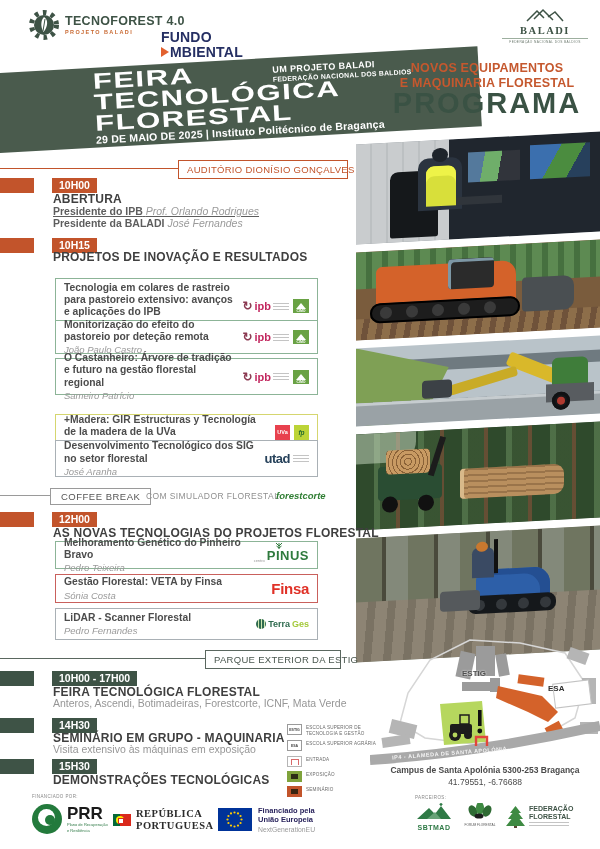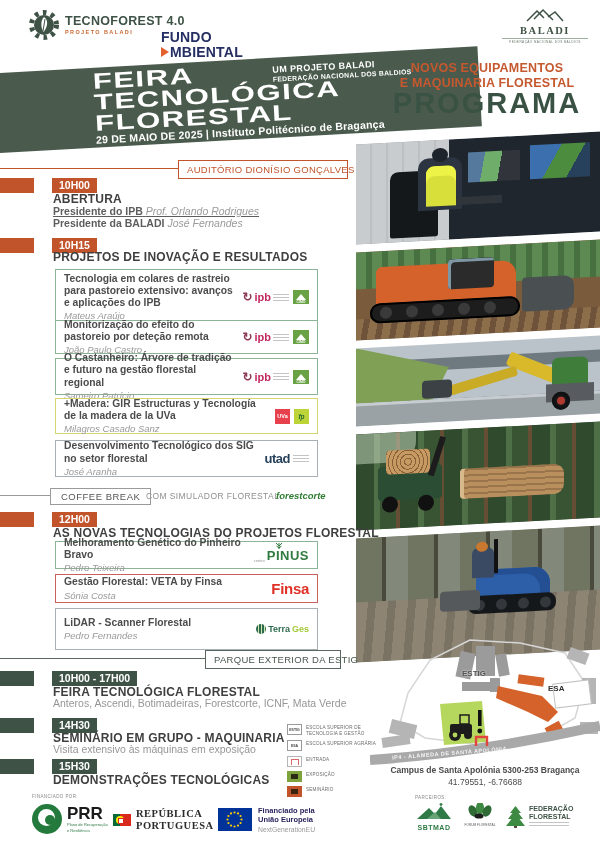--- a/index.html
+++ b/index.html
@@ -236,21 +236,21 @@
   </div>
   <div class="sp-line" style="top:217px;">
     <b>Presidente da BALADI</b>
     <i>José Fernandes</i>
   </div>
 
   <div class="bar orange-bg" style="top:238px;"></div>
   <div class="badge orange-bg" style="top:238px;">10H15</div>
   <div class="sec-title" style="top:250px;">PROJETOS DE INOVAÇÃO E RESULTADOS</div>
 
-  <div class="pbox b-green" style="top:269px;height:56px;">
+  <div class="pbox b-green" style="top:278px;height:56px;">
     <div class="txt">
         <div class="ptitle">Tecnologia em colares de rastreio para pastoreio extensivo: avanços e aplicações do IPB</div>
       <div class="pspeaker">Mateus Araújo</div>
       </div>
     <div class="plogos">
         <span class="ipb">
           <span class="arr">↻</span>
           <b>ipb</b>
           <span class="microbars"></span>
         </span>
@@ -287,21 +287,21 @@
           <span class="arr">↻</span>
           <b>ipb</b>
           <span class="microbars"></span>
         </span>
       <span class="cimo">
           <span class="tri"></span>
           <span class="t">CIMO</span>
         </span>
       </div>
   </div>
-  <div class="pbox b-lime" style="top:398px;height:36px;">
+  <div class="pbox b-lime" style="top:414px;height:36px;">
     <div class="txt">
         <div class="ptitle">+Madera: GIR Estructuras y Tecnología de la madera de la UVa</div>
       <div class="pspeaker">Milagros Casado Sanz</div>
       </div>
     <div class="plogos">
         <span class="uva">UVa</span>
       <span class="fp">fp</span>
       </div>
   </div>
   <div class="pbox b-gray" style="top:440px;height:37px;">
@@ -342,21 +342,21 @@
   </div>
   <div class="pbox b-red" style="top:574px;height:29px;">
     <div class="txt">
         <div class="ptitle">Gestão Florestal: VETA by Finsa</div>
       <div class="pspeaker">Sónia Costa</div>
       </div>
     <div class="plogos">
         <span class="finsa">Finsa</span>
       </div>
   </div>
-  <div class="pbox b-gray" style="top:608px;height:42px;">
+  <div class="pbox b-gray" style="top:608px;height:32px;">
     <div class="txt">
         <div class="ptitle">LiDAR - Scanner Florestal</div>
       <div class="pspeaker">Pedro Fernandes</div>
       </div>
     <div class="plogos">
         <span class="tges">
           <span class="ic"></span>
           <span class="t1">Terra</span>
           <span class="t2">Ges</span>
         </span>

